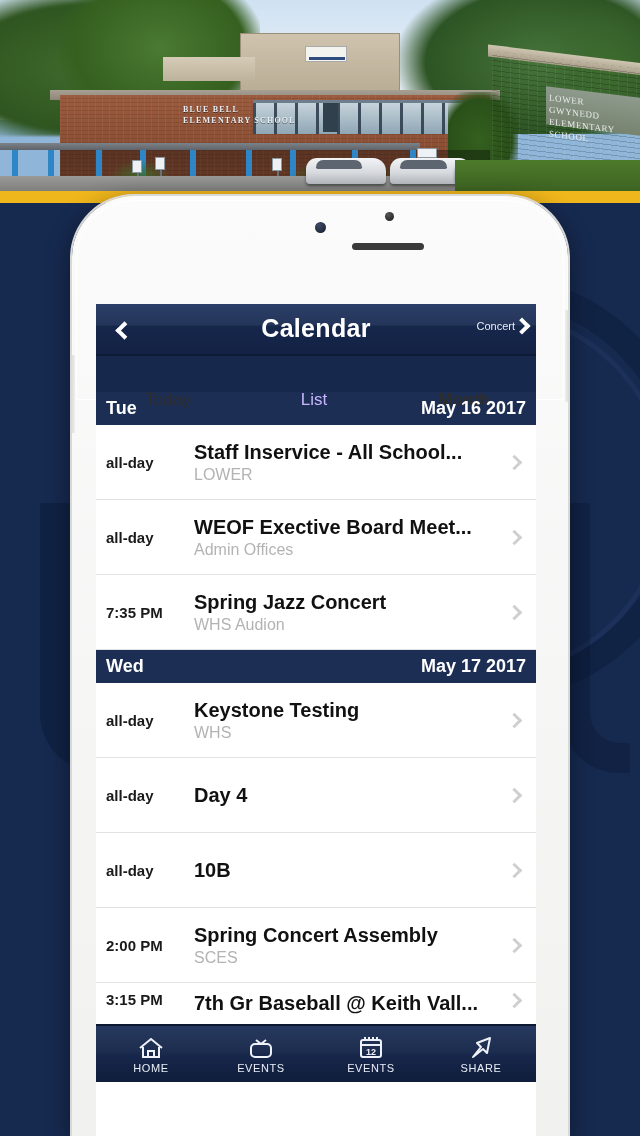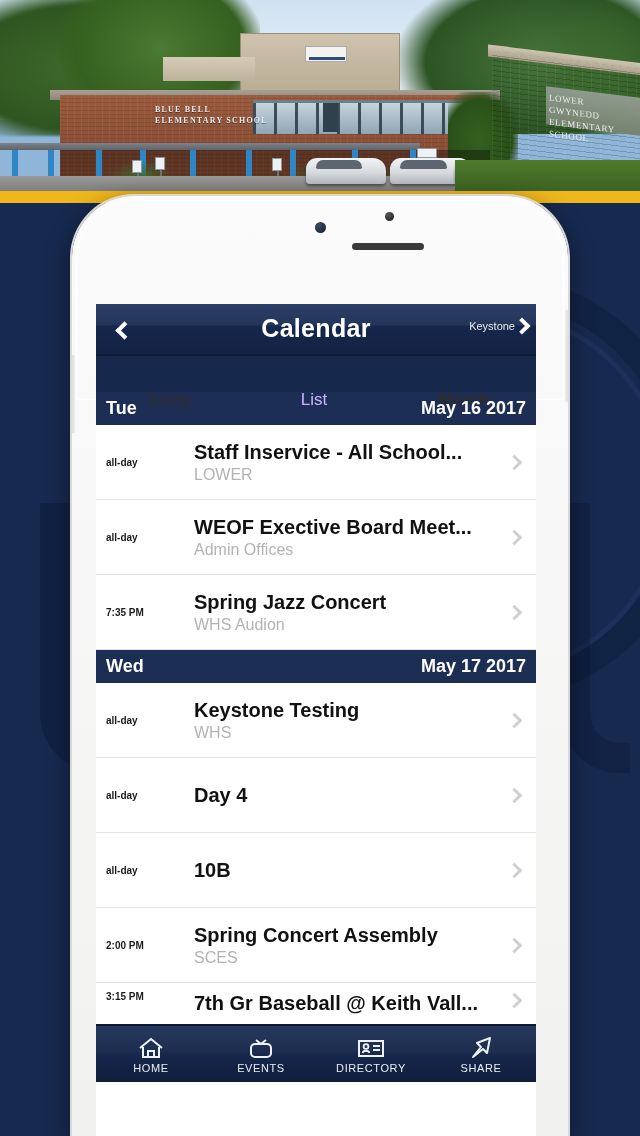--- a/index.html
+++ b/index.html
@@ -38,21 +38,21 @@
   .eave { position:absolute; left:50px; top:90px; width:450px; height:10px;
           background:linear-gradient(#a8a093,#8d867a); }
   .windows { position:absolute; left:253px; top:100px; width:237px; height:34px;
              background:linear-gradient(#c6d4dc,#8fa6b4); border-top:3px solid #6d7f8c; }
   .windows:before { content:""; position:absolute; left:0; top:0; width:100%; height:100%;
       background:repeating-linear-gradient(90deg, rgba(40,55,70,.85) 0 3px, rgba(0,0,0,0) 3px 21px); }
   .win-dark { position:absolute; left:323px; top:103px; width:15px; height:29px; background:#30404c; }
   .schooltxt { position:absolute; left:155px; top:103px; color:#e8eef3;
                font-size:9px; letter-spacing:1.2px; font-weight:bold; text-shadow:0 1px 0 rgba(0,0,0,.5);
                font-family:"Liberation Serif", serif; }
-  .schooltxt span { display:block; font-size:8px; margin-top:2px; }
+  .schooltxt span { display:block; font-size:8px; margin-top:2px;margin-left:28px; }
   .canopy { position:absolute; left:0px; top:143px; width:420px; height:7px;
             background:linear-gradient(#7d8288,#5e646a); }
   .post { position:absolute; top:150px; width:6px; height:42px; background:#2f86c6; }
   .shade { position:absolute; left:60px; top:150px; width:430px; height:42px;
            background:linear-gradient(rgba(0,0,0,.35),rgba(0,0,0,.18)); }
   .bush { position:absolute; top:160px; height:30px;
           background:radial-gradient(ellipse at 50% 60%, #3d6b2a 0%, rgba(61,107,42,0) 72%); }
   .ground { position:absolute; left:0; top:176px; width:640px; height:15px;
             background:linear-gradient(#9a9a98,#7f7f7e); }
   .car { position:absolute; top:158px; height:26px; border-radius:11px 13px 4px 4px;
@@ -145,21 +145,21 @@
   .seg.s1 { border-right:2px solid #17284d; }
   .seg.s3 { border-left:6px solid #84cc16;font-weight:bold; }
 
   .dayhdr { display:flex; align-items:center; justify-content:space-between;
             height:33px; padding:0 10px; background:#1c2e54; color:#fff; }
   .dayhdr .dow { font-size:18px; font-weight:bold; }
   .dayhdr .dt  { font-size:18px; font-weight:bold; }
 
   .evt { display:flex; align-items:center; height:75px; padding:0 0 0 10px;
          background:#fff; border-bottom:1px solid #e2e2e2; }
-  .evt-time { width:88px; flex:none; font-size:10px; font-weight:bold; color:#1a1a1a; }
+  .evt-time { width:88px; flex:none; font-size:15px; font-weight:bold; color:#1a1a1a; }
   .evt-body { flex:1; min-width:0; padding-right:4px; }
   .evt-title { font-size:20px; font-weight:bold; color:#111; white-space:nowrap;
                overflow:hidden; text-overflow:clip; line-height:24px; }
   .evt-sub { font-size:16px; color:#b3b3b3; line-height:20px; margin-top:1px; }
   .evt-chev { width:44px; flex:none; display:flex; align-items:center; justify-content:center; }
   .chev-g { display:block; width:11px; height:11px; border-right:3px solid #cfcfcf;
             border-top:3px solid #cfcfcf; transform:rotate(45deg); }
   .evt.last { height:42px; border-bottom:none; align-items:flex-start; padding-top:8px; }
   .evt.last .evt-chev { align-items:flex-start; padding-top:4px; }
 
@@ -257,21 +257,21 @@
 <div class="sidebtn-r"></div>
 
 <div class="screen">
 
   <div class="navbar">
     <div class="nav-back">
       <span class="chev-w-l"></span>
     </div>
     <div class="nav-title">Calendar</div>
     <div class="nav-right">
-      <span class="nav-right-label">Keystone</span>
+      <span class="nav-right-label">Concert</span>
       <span class="chev-w"></span>
     </div>
   </div>
 
   <div class="segbar">
     <div class="seg s1">Today</div>
     <div class="seg sel">List</div>
     <div class="seg s3">Month</div>
   </div>
 
@@ -390,32 +390,32 @@
   <div class="tab">
     <span class="tab-ico">
       <svg width="28" height="24" viewBox="0 0 28 24">
         <path d="M9 4 L14 8 M19 4 L14 8" fill="none" stroke="#eef2f8" stroke-width="2"></path>
         <rect x="4" y="8" width="20" height="13" rx="4" fill="none" stroke="#eef2f8" stroke-width="2"></rect>
       </svg>
     </span>
     <span class="tab-lbl">EVENTS</span>
   </div>
 
-
   <div class="tab">
     <span class="tab-ico">
-      <svg width="30" height="24" viewBox="0 0 30 24">
-        <rect x="3" y="5" width="24" height="15" fill="none" stroke="#eef2f8" stroke-width="2"></rect>
-        <circle cx="10" cy="10.5" r="2.4" fill="none" stroke="#eef2f8" stroke-width="1.8"></circle>
-        <path d="M6.6 17 C7.2 14 12.8 14 13.4 17" fill="none" stroke="#eef2f8" stroke-width="1.8"></path>
-        <path d="M17 10 H24 M17 14 H24" stroke="#eef2f8" stroke-width="1.8"></path>
+      <svg width="26" height="24" viewBox="0 0 26 24">
+        <rect x="3" y="4" width="20" height="17" rx="2" fill="none" stroke="#eef2f8" stroke-width="2"></rect>
+        <path d="M3 9 H23" stroke="#eef2f8" stroke-width="2"></path>
+        <path d="M7 1 V5 M11 1 V5 M15 1 V5 M19 1 V5" stroke="#eef2f8" stroke-width="2"></path>
+        <text x="13" y="18.5" font-family="Liberation Sans, sans-serif" font-size="9" font-weight="bold" fill="#eef2f8" text-anchor="middle">12</text>
       </svg>
     </span>
-    <span class="tab-lbl">DIRECTORY</span>
-  </div>
+    <span class="tab-lbl">EVENTS</span>
+  </div>
+
 
   <div class="tab">
     <span class="tab-ico">
       <svg width="26" height="24" viewBox="0 0 26 24">
         <path d="M22 2 L9 7 L13 11 L5 21 L15 13 L19 17 Z" fill="none" stroke="#eef2f8" stroke-width="2" stroke-linejoin="round"></path>
       </svg>
     </span>
     <span class="tab-lbl">SHARE</span>
   </div>
 

